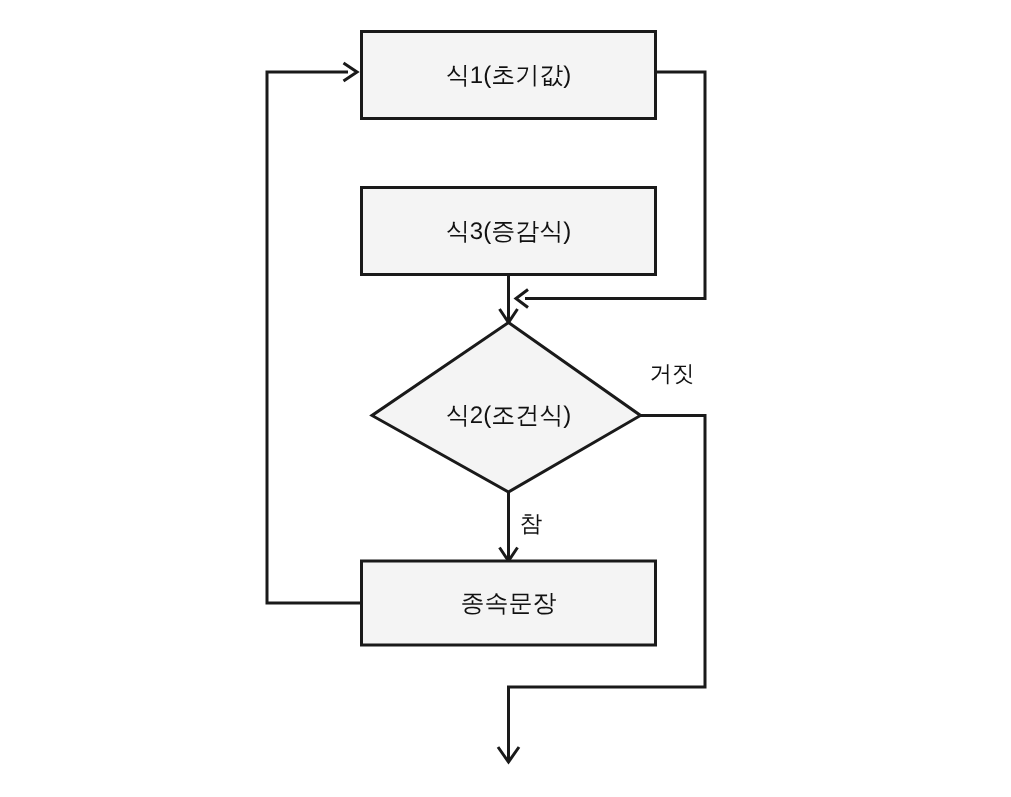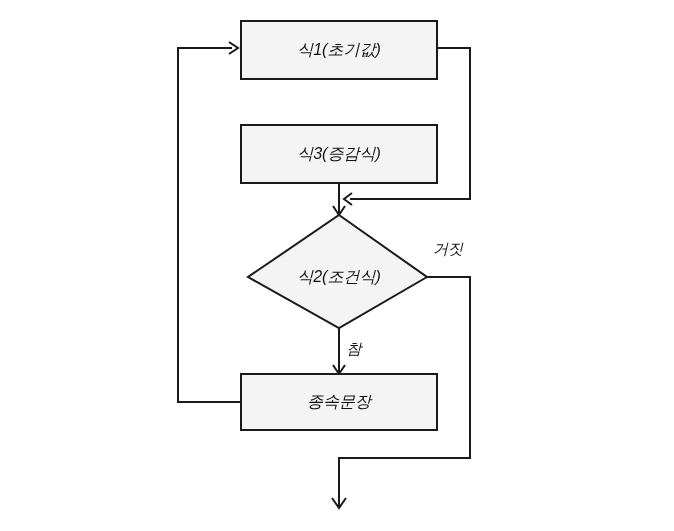--- a/index.html
+++ b/index.html
@@ -9,21 +9,20 @@
   }
   body {
     font-family: "Liberation Sans", "DejaVu Sans", sans-serif;
   }
   #canvas {
     position: relative;
     width: 674px;
     height: 531px;
     background: #ffffff;
     overflow: hidden;
-    font-style: italic;
   }
   #flow-svg {
     position: absolute;
     top: 0;
     left: 0;
     width: 674px;
     height: 531px;
   }
   .node-shape {
     fill: #f4f4f4;

